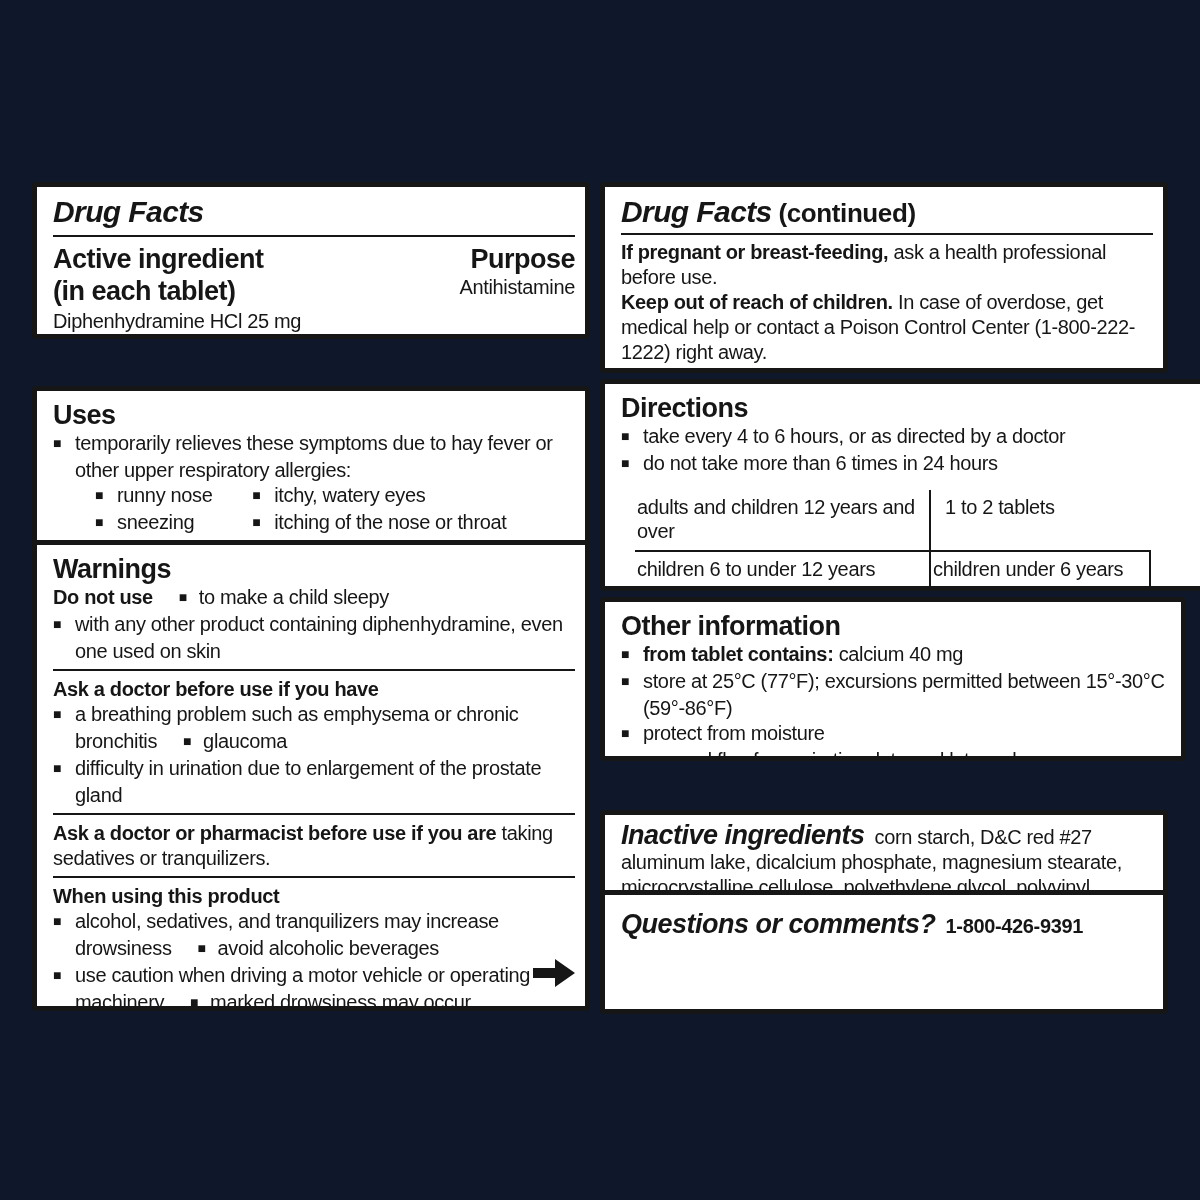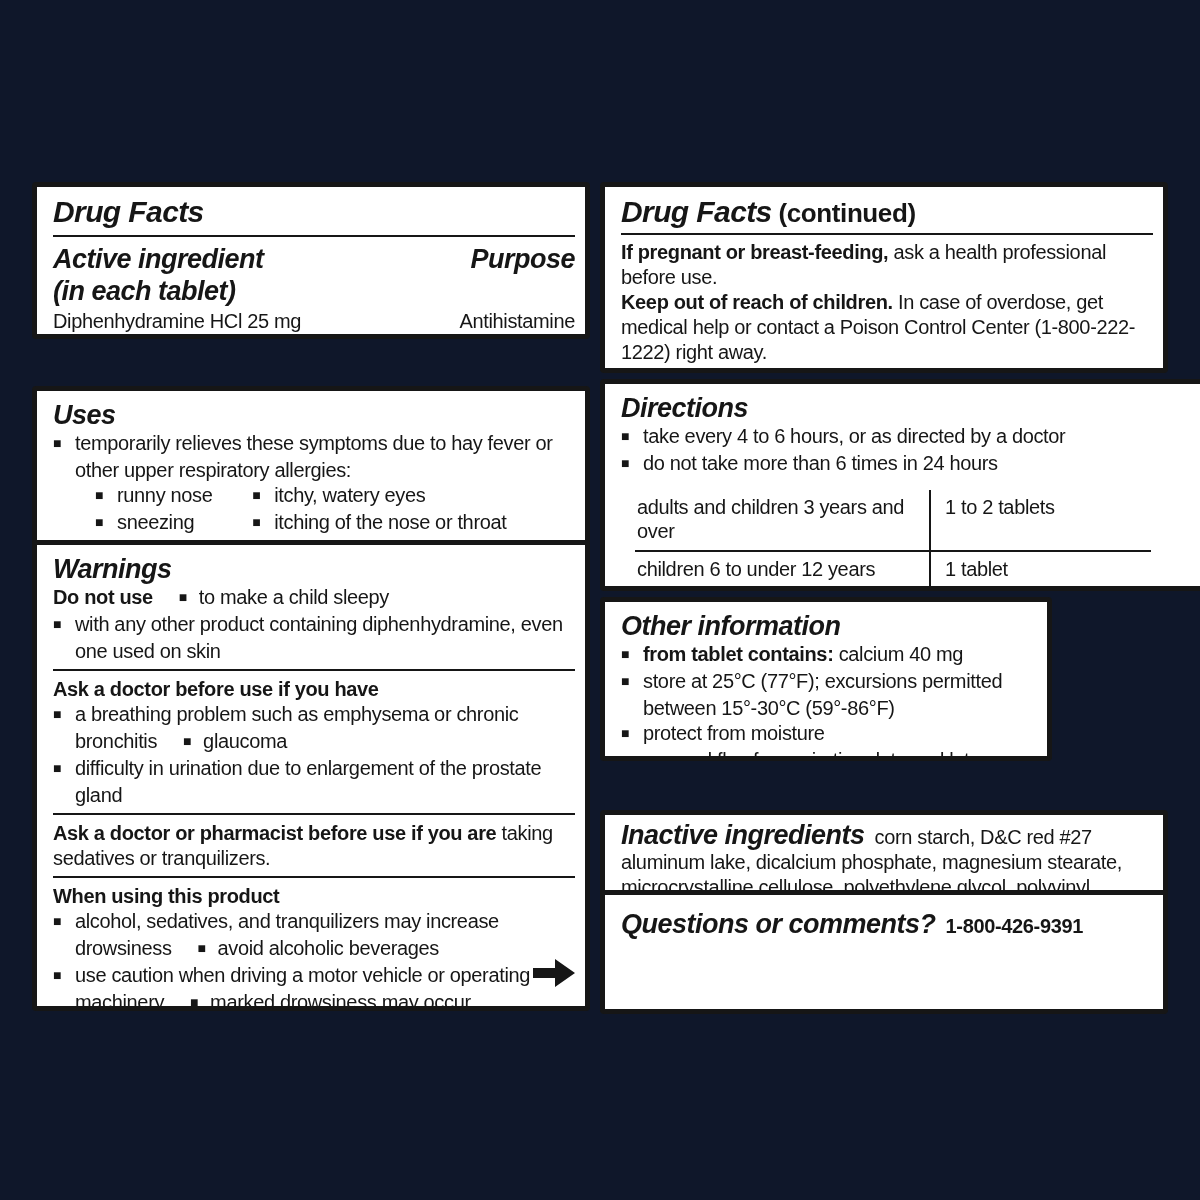--- a/index.html
+++ b/index.html
@@ -19,26 +19,26 @@
     padding:8px 10px 8px 16px;
     overflow:hidden;
   }
   
   .L1{left:32px;top:182px;width:558px;height:157px;}
   .L2{left:32px;top:346px;width:558px;height:187px;margin-top:40px;}
   .L3{left:32px;top:540px;width:558px;height:471px;padding-top:8px;}
   
   .R1{left:600px;top:182px;width:568px;height:191px;}
   .R2{left:600px;top:379px;width:664px;height:212px;}
-  .R3{left:600px;top:597px;width:452px;height:164px;}
+  .R3{left:600px;top:597px;width:586px;height:164px;}
   .R4{left:600px;top:810px;width:568px;height:117px;}
   .R5{left:600px;top:890px;width:568px;height:124px;}
 
   .title{font-size:30px;font-weight:bold;font-style:italic;letter-spacing:-0.6px;line-height:1.15;}
-  .h2{font-size:27px;font-weight:bold;font-style:italic;letter-spacing:-0.5px;line-height:1.2;}
+  .h2{font-size:27px;font-weight:bold;letter-spacing:-0.5px;line-height:1.2;}
   .h2-inline{font-size:27px;font-weight:bold;font-style:italic;letter-spacing:-0.5px;margin-right:10px;}
   .cont{font-size:26px;font-weight:bold;font-style:normal;letter-spacing:-0.4px;}
   .t{font-size:20px;line-height:25px;letter-spacing:-0.35px;}
   .b{font-weight:bold;}
   .rule{border:none;border-top:2px solid #161616;margin:5px 0 6px 0;}
   .rule-tight{border:none;border-top:2px solid #161616;margin:3px 0 5px 0;}
 
   
   .bi{padding-left:22px;text-indent:-22px;}
   .sq{display:inline-block;text-indent:0;width:22px;}
@@ -47,21 +47,21 @@
   .sq2::before{content:"■";font-size:14px;position:relative;top:-2px;}
 
   
   .subrow{padding-left:42px;}
   .subcell1{display:inline-block;width:152px;}
   .gap-cold{display:inline-block;width:64px;text-indent:0;}
   .gap-sm{display:inline-block;width:12px;text-indent:0;}
 
   
   .ai{display:flex;justify-content:space-between;}
-  .ai-r{display:flex;flex-direction:column;justify-content:space-between;text-align:right;}
+  .ai-r{display:flex;flex-direction:column;text-align:right;}
 
   
   .dtable{display:grid;grid-template-columns:296px 1fr;margin:12px 0 0 14px;width:516px;}
   .dc{font-size:20px;letter-spacing:-0.35px;line-height:24px;padding:5px 8px 7px 2px;}
   .dgroup{border-right:2px solid #161616;}
   .ddose{padding-left:14px;}
   .rline{border-top:2px solid #161616;}
 
   .arrow{position:absolute;right:8px;bottom:12px;}
 
@@ -129,24 +129,23 @@
     <hr class="rule-tight">
     <div class="t"><span class="b">If pregnant or breast-feeding,</span><span> ask a health professional before use.</span></div>
     <div class="t"><span class="b">Keep out of reach of children.</span><span> In case of overdose, get medical help or contact a Poison Control Center (1-800-222-1222) right away.</span></div>
   </div>
 
   <div class="box R2">
     <div class="h2">Directions</div>
     <div class="t bi"><span class="sq"></span><span>take every 4 to 6 hours, or as directed by a doctor</span></div>
     <div class="t bi"><span class="sq"></span><span>do not take more than 6 times in 24 hours</span></div>
     <div class="dtable">
-      <div class="dc dgroup">adults and children 3 years and over</div>
+      <div class="dc dgroup">adults and children 12 years and over</div>
       <div class="dc ddose">1 to 2 tablets</div>
       <div class="dc dgroup rline">children 6 to under 12 years</div>
-      <div class="dc ddose rline">1 tablet</div>
       <div class="dc dgroup rline">children under 6 years</div>
       <div class="dc ddose rline">do not use</div>
     </div>
   </div>
 
   <div class="box R3">
     <div class="h2">Other information</div>
     <div class="t bi"><span class="sq"></span><span class="b">from tablet contains:</span><span> calcium 40 mg</span></div>
     <div class="t bi"><span class="sq"></span><span>store at 25°C (77°F); excursions permitted between 15°-30°C (59°-86°F)</span></div>
     <div class="t bi"><span class="sq"></span><span>protect from moisture</span></div>

